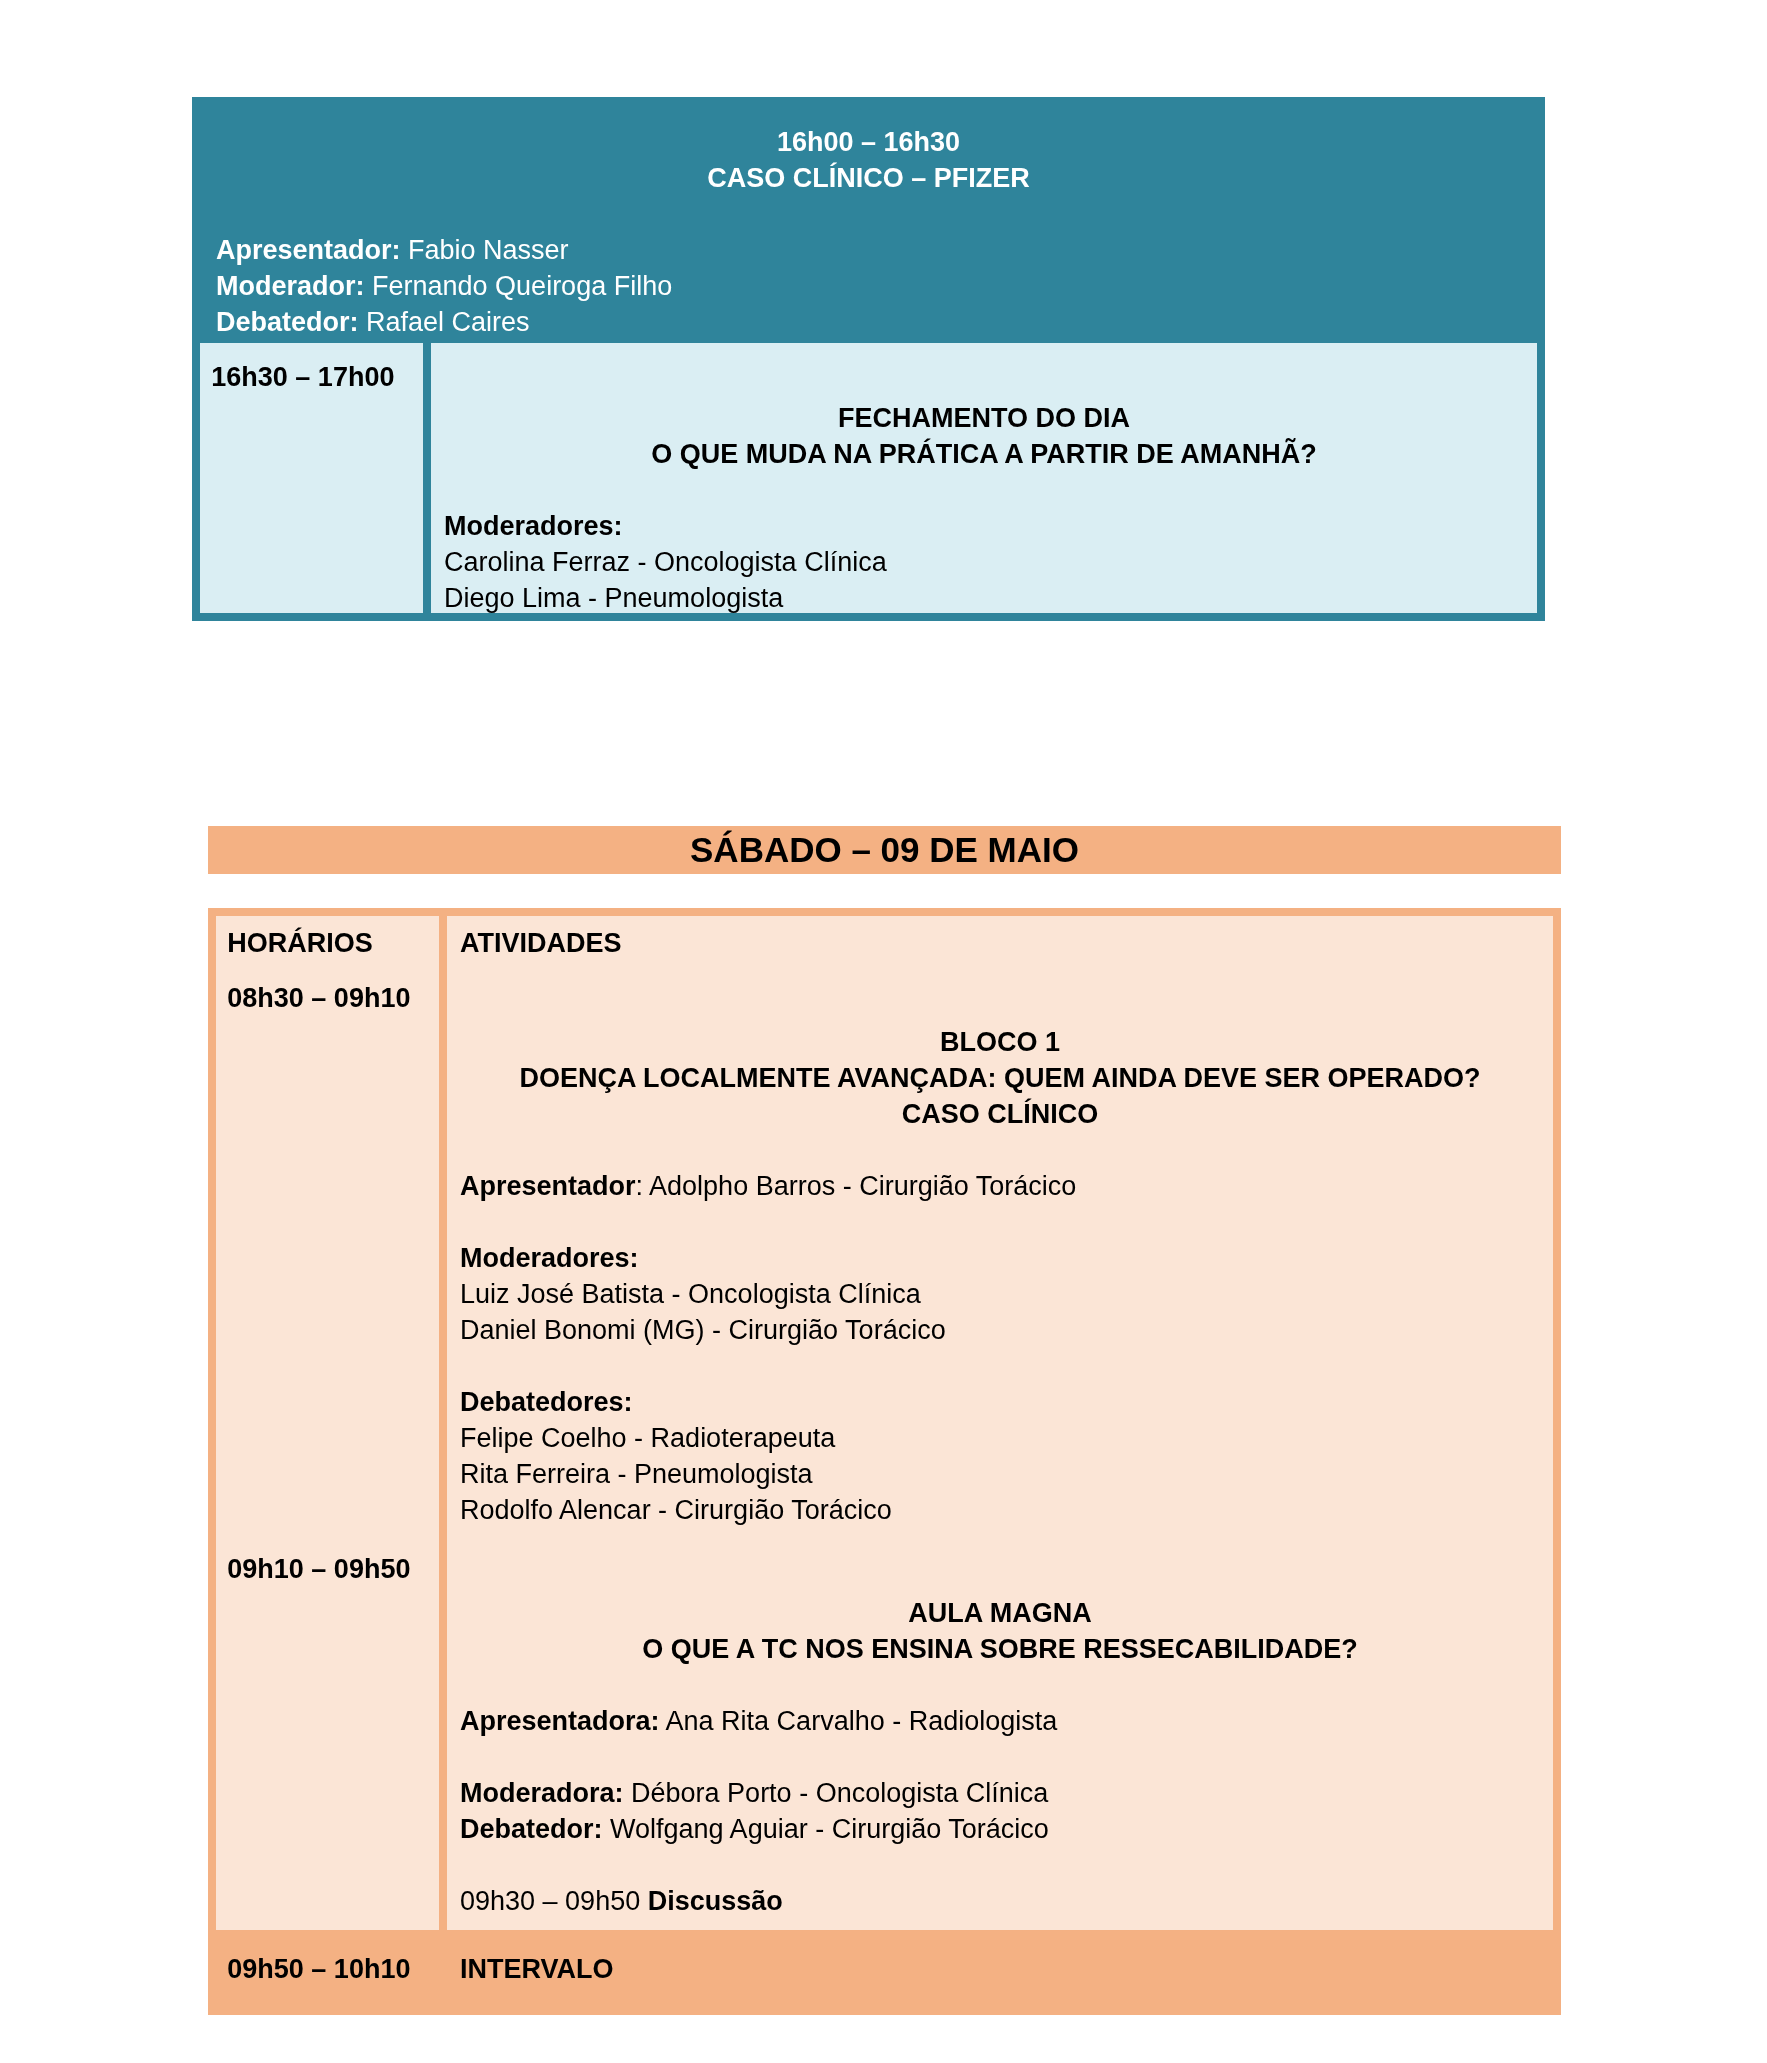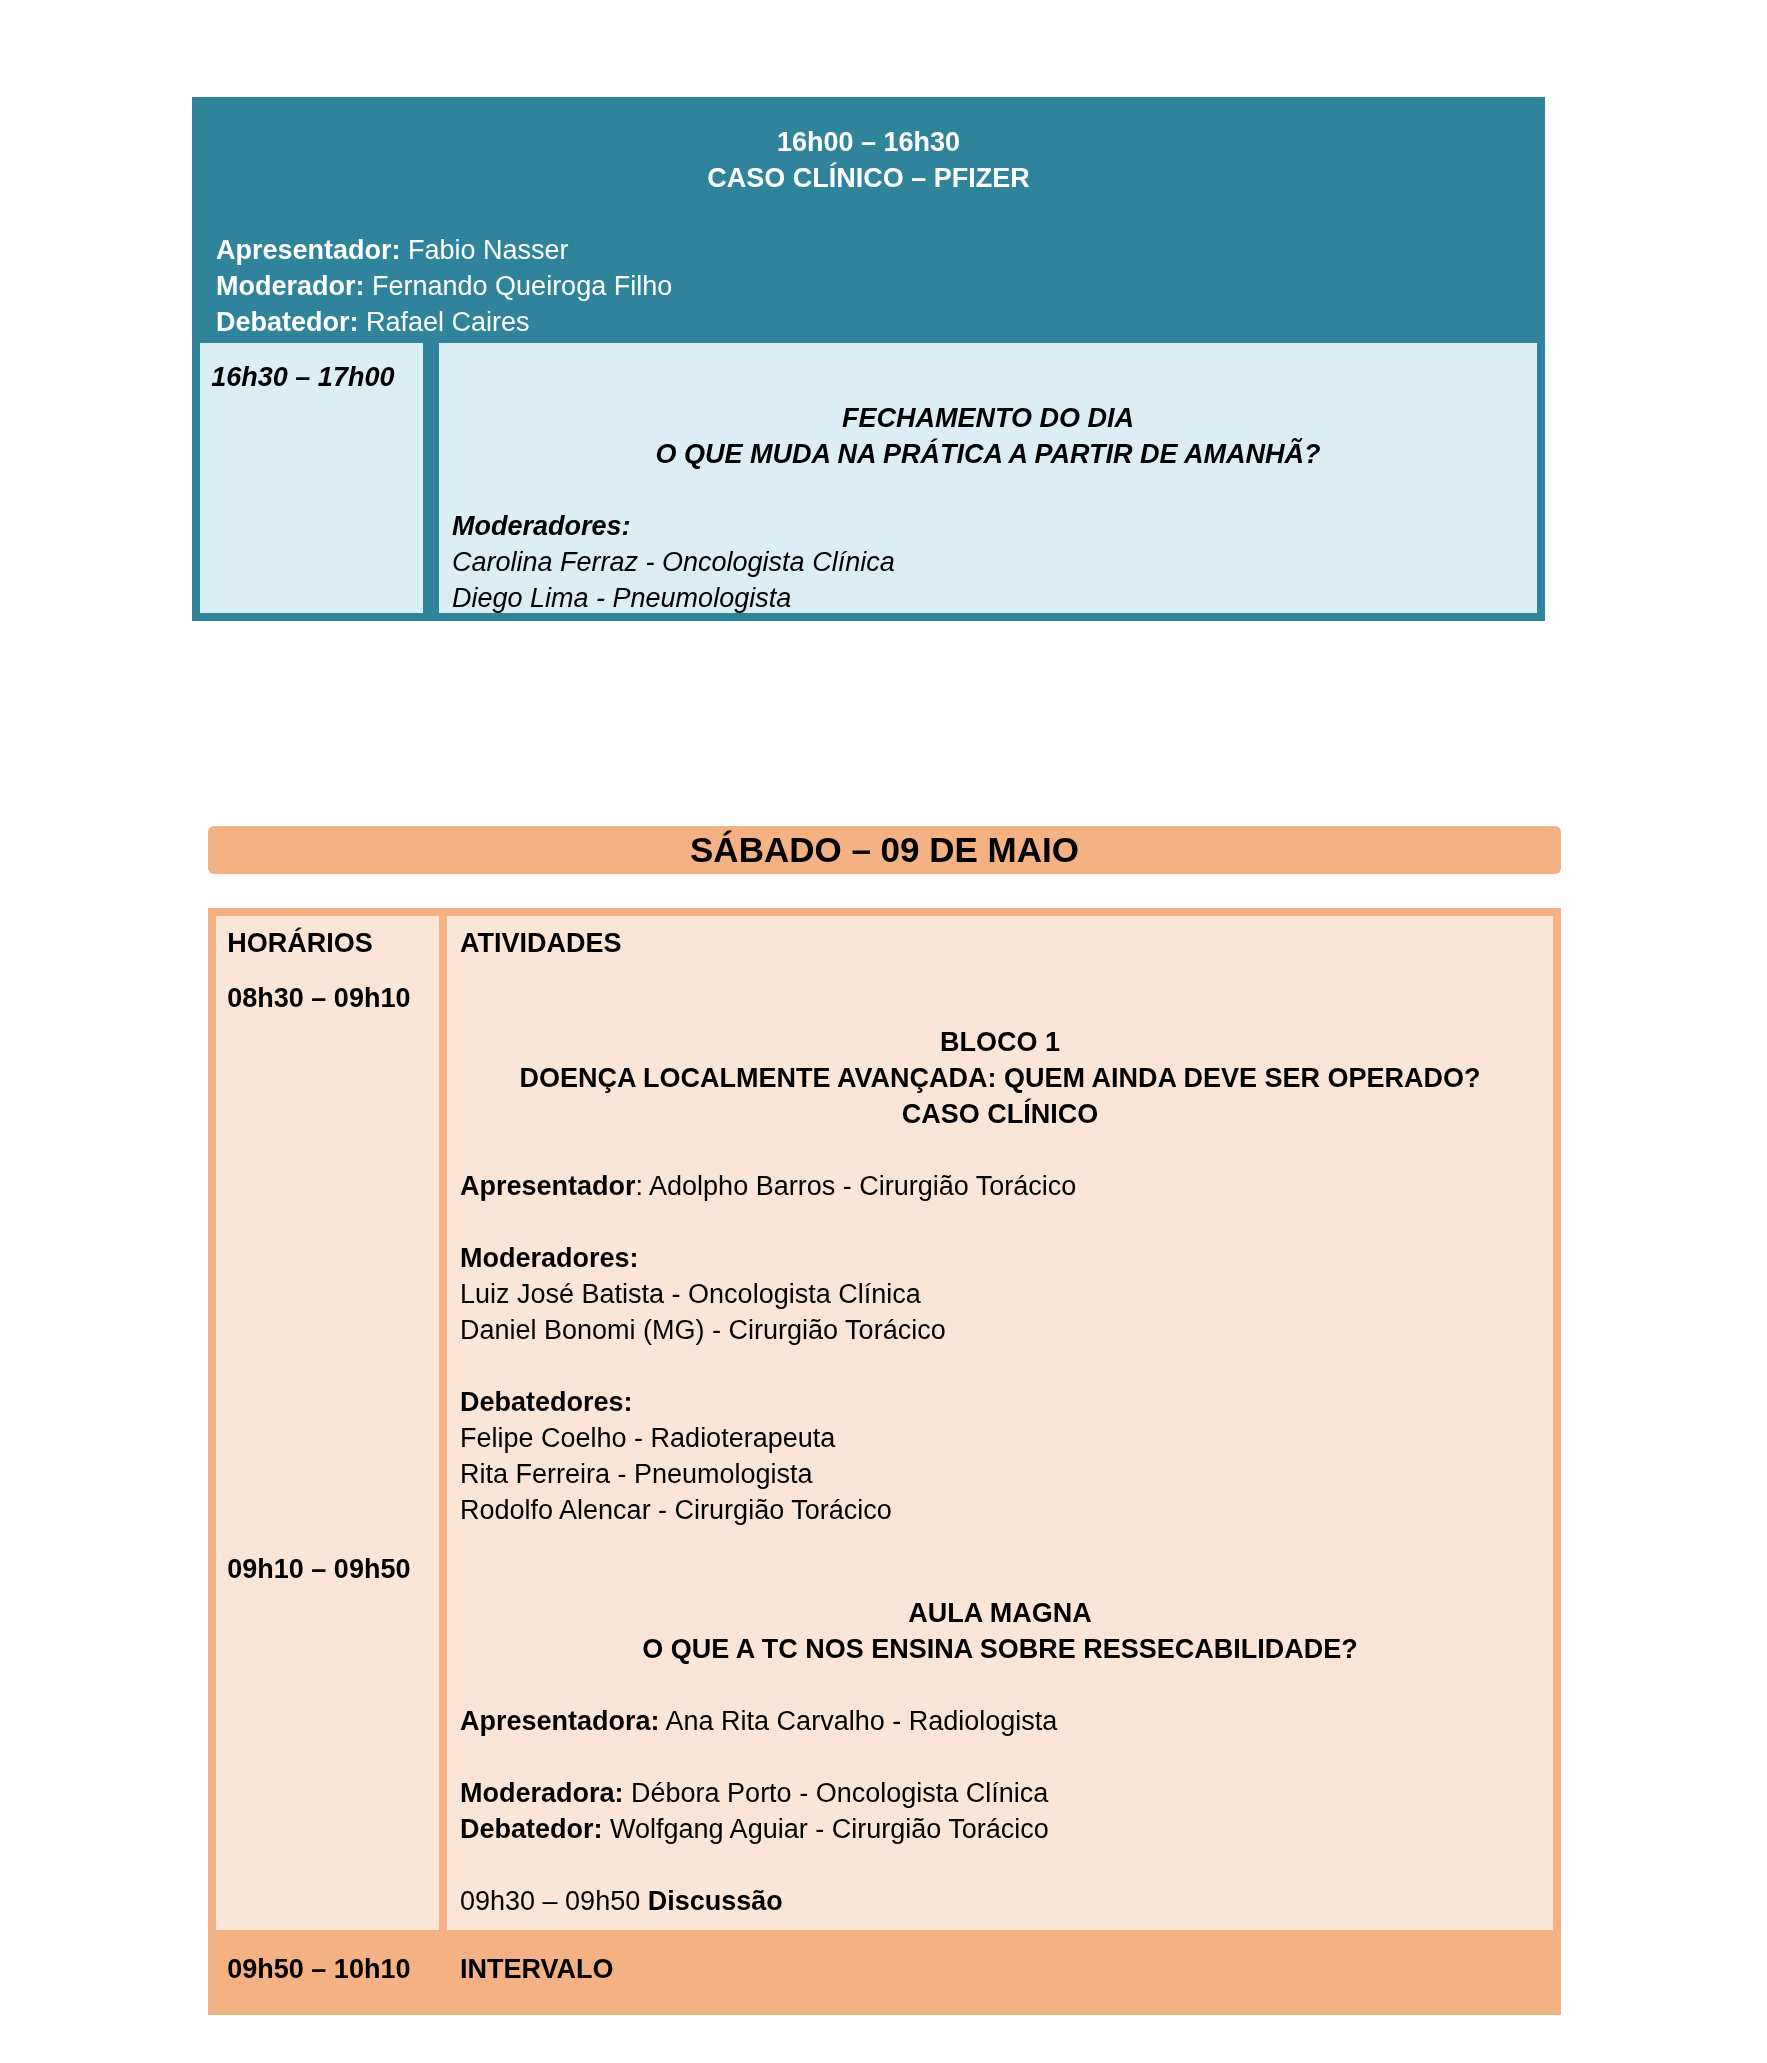--- a/index.html
+++ b/index.html
@@ -13,38 +13,37 @@
 
   
   .t1{
     position:absolute;left:192px;top:97px;width:1353px;height:524px;
     background:#2f849b;box-sizing:border-box;overflow:hidden;
   }
   .t1-top{height:246px;color:#ffffff;box-sizing:border-box;}
   .t1-center{padding-top:27px;text-align:center;font-weight:bold;}
   .t1-people{margin-top:36px;padding-left:24px;}
   .t1-bottom{
-    display:flex;gap:16px;height:278px;box-sizing:border-box;
+    display:flex;gap:8px;height:278px;box-sizing:border-box;
     padding:0 8px 8px 8px;
-    font-style:italic;
   }
   .t1-time{
     width:223px;flex:0 0 223px;background:#daeef3;box-sizing:border-box;
     padding:16px 9.7px 0 11.3px;font-weight:bold;
   }
   .t1-content{
     flex:1;background:#daeef3;box-sizing:border-box;padding:13px 13px 0 13px;
   }
   .center-title{text-align:center;font-weight:bold;margin-top:44px;}
 
   
   .banner{
     position:absolute;left:208px;top:826px;width:1353px;height:48px;
     background:#f4b183;display:flex;align-items:center;justify-content:center;
-    font-weight:bold;font-size:35px;line-height:48px;border-radius:6px;
+    font-weight:bold;font-size:35px;line-height:48px;
   }
 
   
   .t2{
     position:absolute;left:208px;top:908px;width:1353px;
     background:#f4b183;box-sizing:border-box;padding:8px;
     display:flex;flex-direction:column;gap:0;
   }
   .t2-row{display:flex;gap:8px;}
   .t2-row .cell{background:#fbe5d6;box-sizing:border-box;}

